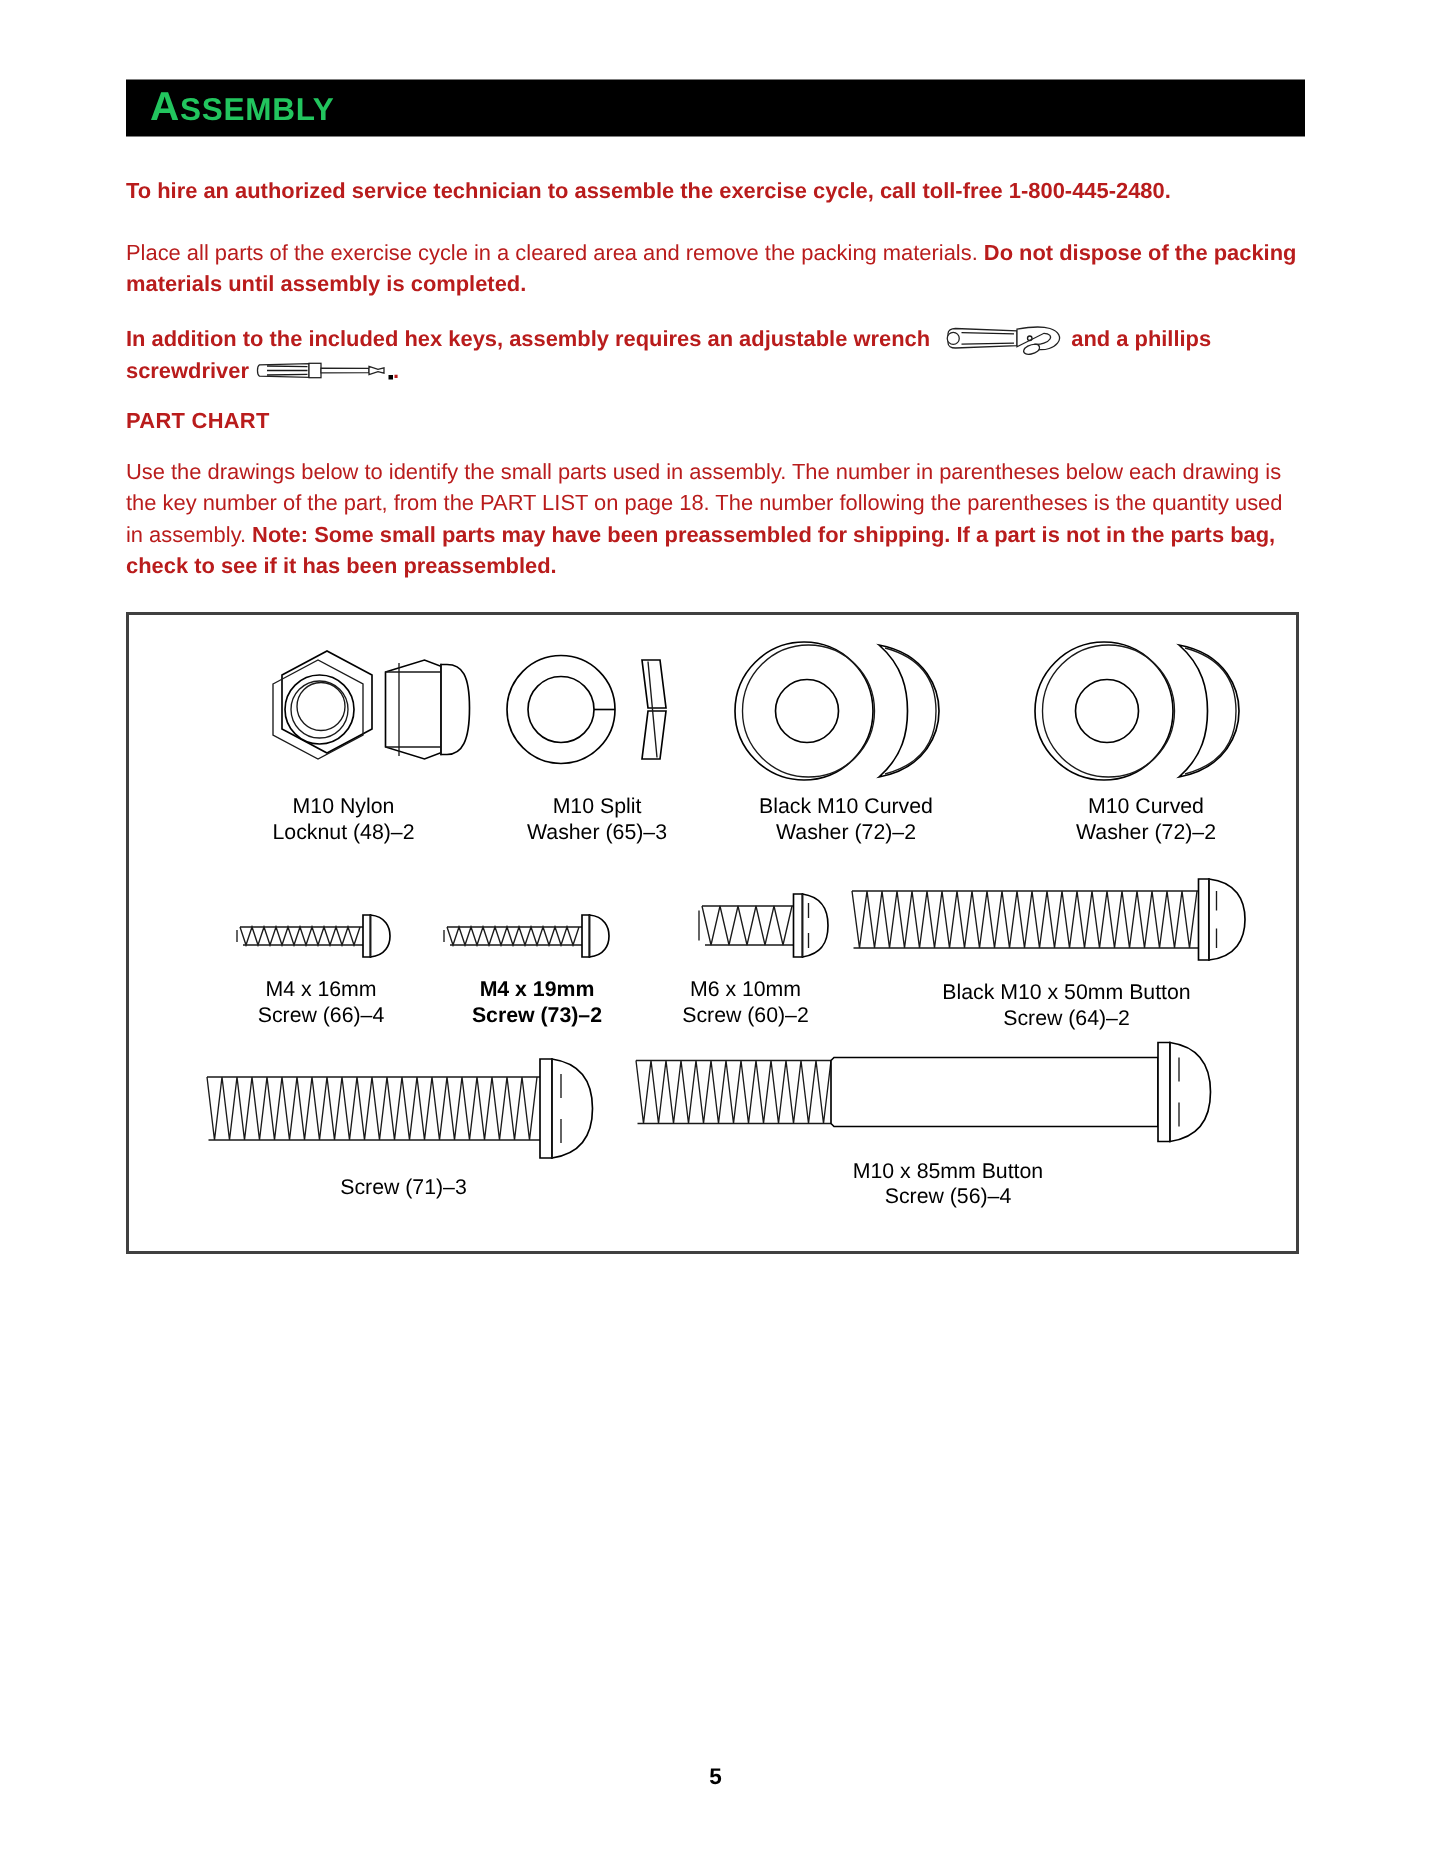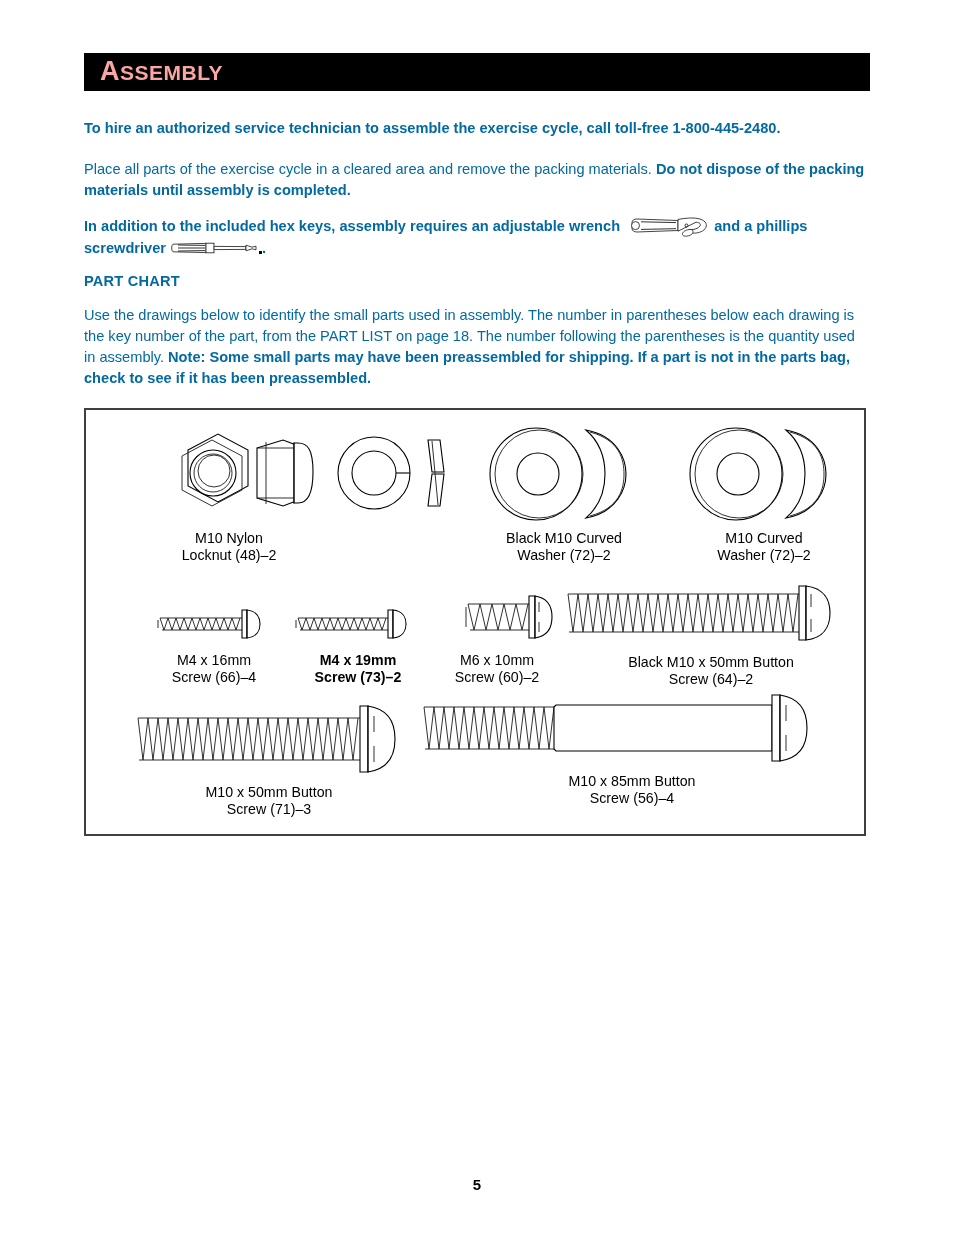--- a/index.html
+++ b/index.html
@@ -30,38 +30,38 @@
     top: 53px;
     width: 786px;
     height: 38px;
     background: #000000;
   }
   .title-text {
     position: absolute;
     left: 16px;
     top: 50%;
     transform: translateY(-52%);
-    color: #fca5a5;
+    color: #22c55e;
     font-weight: bold;
     font-size: 27px;
     letter-spacing: 0.5px;
     line-height: 1;
     white-space: nowrap;
   }
   .title-text .cap { font-size: 27px; }
   .title-text .small { font-size: 21px; }
 
   
   .para {
     position: absolute;
     left: 84px;
     width: 786px;
     font-size: 14.6px;
     line-height: 21px;
-    color: #0369a1;
+    color: #b91c1c;
   }
   .bold { font-weight: bold; }
 
   .p-hire  { top: 118px; }
   .p-place { top: 159px; }
   .p-tools { top: 216px; }
   .p-partchart { top: 271px; font-weight: bold; letter-spacing: 0.2px; }
   .p-use   { top: 305px; }
 
   
@@ -189,20 +189,24 @@
         <svg width="180" height="100" viewBox="0 0 180 100">
           <circle class="fillw" cx="66" cy="45" r="36"></circle>
           <circle class="fillw" cx="66" cy="45" r="22"></circle>
           <path class="ln" d="M88 45 L102 45"></path>
 
           <path class="fillw" d="M120 12 L132 12 L136 44 L124 44 Z"></path>
           <path class="fillw" d="M124 46 L136 46 L132 78 L120 78 Z"></path>
           <path class="ln-thin" d="M124 13 L130 77"></path>
         </svg>
       </span>
+      <div class="caption">
+        <div>M10 Split</div>
+        <div>Washer (65)–3</div>
+      </div>
     </div>
 
     <div class="part" style="left:378px; top:14px; width:200px;">
       <span class="art">
         <svg width="200" height="104" viewBox="0 0 200 104">
           <circle class="fillw" cx="72" cy="50" r="46"></circle>
           <circle class="ln-thin" cx="75" cy="50" r="44"></circle>
           <circle class="fillw" cx="74" cy="50" r="21"></circle>
 
           <path class="fillw" d="M122 6 C154 12 162 36 162 50 C162 64 154 88 122 94 C138 80 141 64 141 50 C141 36 138 20 122 6 Z"></path>
@@ -311,21 +315,20 @@
             <path d="M14 16 L19 58 L24 16 L29 58 L34 16 L39 58 L44 16 L49 58 L54 16 L59 58 L64 16 L69 58 L74 16 L79 58 L84 16 L89 58 L94 16 L99 58 L104 16 L109 58 L114 16 L119 58 L124 16 L129 58 L134 16 L139 58 L144 16 L149 58 L154 16 L159 58 L164 16 L169 58 L174 16 L179 58 L184 16 L189 58 L194 16 L199 58 L204 16 L209 58 L214 16 L219 58 L224 16 L229 58 L234 16"></path>
             <path d="M14 16 L236 16 M15 58 L236 58"></path>
           </g>
           <path class="fillw" d="M236 4 L244 4 L244 70 L236 70 Z"></path>
           <path class="fillw" d="M244 4 C264 7 271 20 271 37 C271 54 264 67 244 70 Z"></path>
           <path class="ln-thin" d="M244 4 L244 70"></path>
           <path class="ln-thin" d="M250 14 L250 30 M250 44 L250 60"></path>
         </svg>
       </span>
       <div class="caption">
-        <div>M10 x 50mm Button</div>
         <div>Screw (71)–3</div>
       </div>
     </div>
 
     <div class="part" style="left:336px; top:281px; width:420px;">
       <span class="art">
         <svg width="420" height="80" viewBox="0 0 420 80">
           <g class="ln-thin">
             <path d="M2 16 L7 58 L12 16 L17 58 L22 16 L27 58 L32 16 L37 58 L42 16 L47 58 L52 16 L57 58 L62 16 L67 58 L72 16 L77 58 L82 16 L87 58 L92 16 L97 58 L102 16 L107 58 L112 16 L117 58 L122 16 L127 58 L132 16"></path>
             <path d="M2 16 L134 16 M3 58 L134 58"></path>

